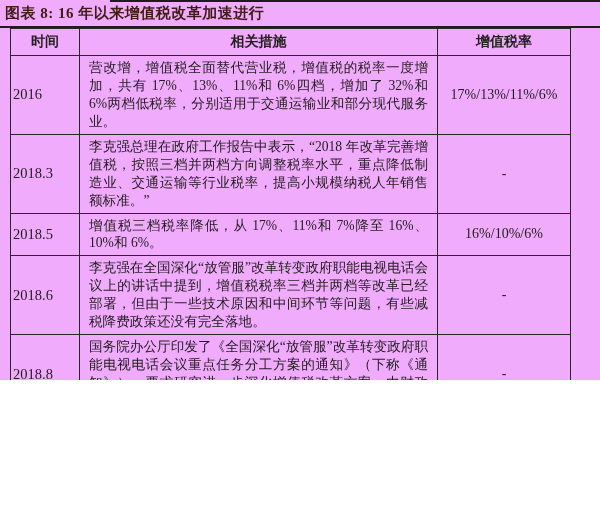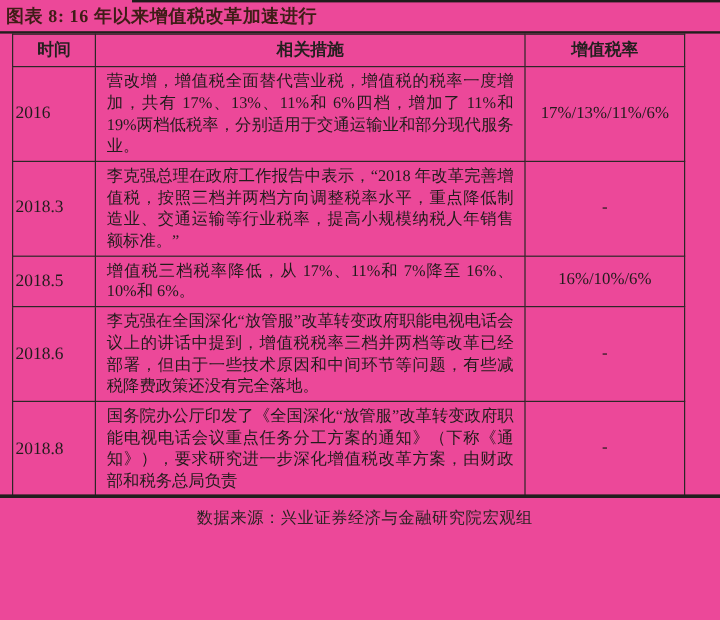--- a/index.html
+++ b/index.html
@@ -4,22 +4,22 @@
 <style>
   * { margin: 0; padding: 0; box-sizing: border-box; }
   html, body { width: 600px; }
   body {
     font-family: "Liberation Serif", "DejaVu Serif", serif;
     background: #ffffff;
   }
   .page {
     position: relative;
     width: 600px;
-    height: 517px;
-    background: #ec4899;
+    height: 380px;
+    background: #f0abfc;
     color: #211c1c;
     overflow: hidden;
   }
   .top-line {
     position: absolute;
     top: 0; left: 110px; right: 0;
     height: 2px;
     background: #1f1b1b;
   }
   .figure-title {
@@ -104,21 +104,21 @@
     <thead>
       <tr>
         <th>时间</th>
         <th>相关措施</th>
         <th>增值税率</th>
       </tr>
     </thead>
     <tbody id="rows">
   <tr>
     <td class="cell-time">2016</td>
-    <td class="cell-measure">营改增，增值税全面替代营业税，增值税的税率一度增加，共有 17%、13%、11%和 6%四档，增加了 11%和 19%两档低税率，分别适用于交通运输业和部分现代服务业。</td>
+    <td class="cell-measure">营改增，增值税全面替代营业税，增值税的税率一度增加，共有 17%、13%、11%和 6%四档，增加了 32%和 6%两档低税率，分别适用于交通运输业和部分现代服务业。</td>
     <td class="cell-rate">17%/13%/11%/6%</td>
   </tr>
 
 
   <tr>
     <td class="cell-time">2018.3</td>
     <td class="cell-measure">李克强总理在政府工作报告中表示，“2018 年改革完善增值税，按照三档并两档方向调整税率水平，重点降低制造业、交通运输等行业税率，提高小规模纳税人年销售额标准。”</td>
     <td class="cell-rate">-</td>
   </tr>
 

